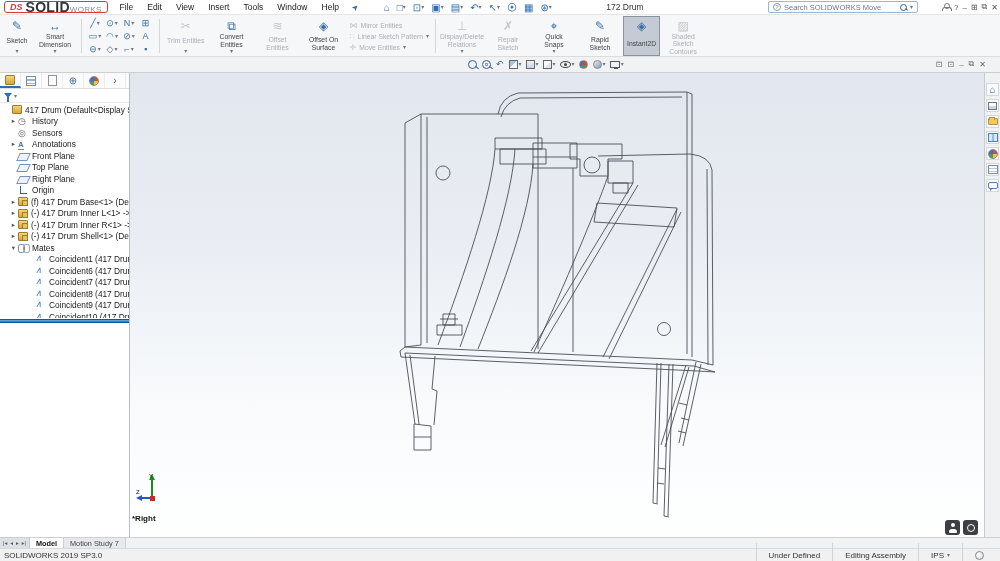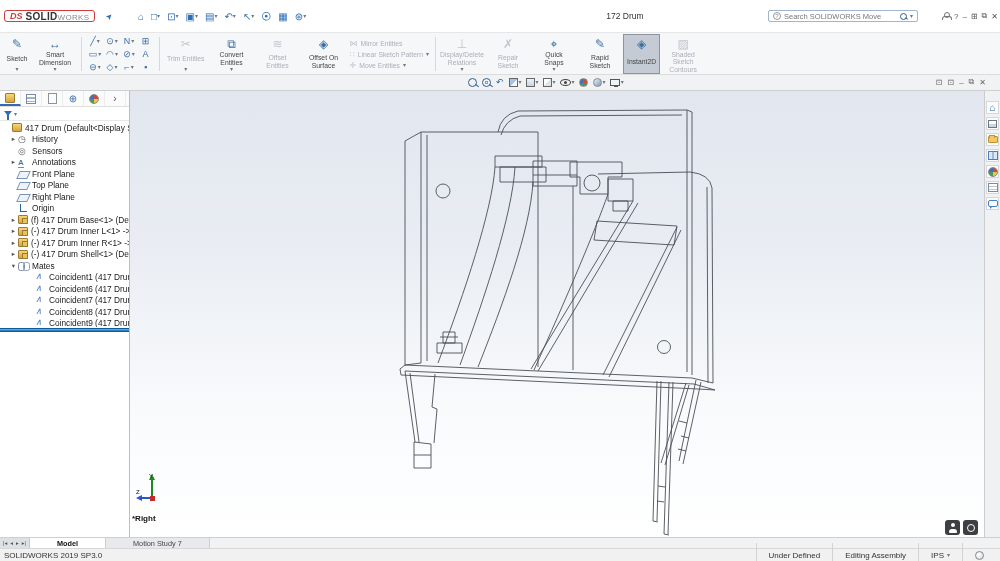--- a/index.html
+++ b/index.html
@@ -1,23 +1,23 @@
 <!DOCTYPE html>
 <html><head>
 <meta charset="utf-8">
 <style>
   *{box-sizing:border-box;margin:0;padding:0}
   html,body{width:1000px;height:561px;overflow:hidden}
   body{font-family:"Liberation Sans",sans-serif;font-size:9px;color:#222;background:#fff;display:flex;flex-direction:column}
   .caret{font-size:6px;color:#777;line-height:1}
   
-  .titlebar{height:33px;flex:none;display:flex;align-items:center;background:#fff;border-bottom:1px solid #e6e6e6;position:relative}
+  .titlebar{height:15px;flex:none;display:flex;align-items:center;background:#fff;border-bottom:1px solid #e6e6e6;position:relative}
   .logo{display:flex;align-items:center;gap:3px;border:1px solid #d23b3b;border-radius:3px;margin:1px 5px 1px 4px;padding:0 5px;height:12px}
   .logo .ds{color:#d23b3b;font-weight:bold;font-style:italic;font-size:9px}
-  .logo .solid{font-weight:bold;color:#333;font-size:10px;letter-spacing:.3px}
+  .logo .solid{font-weight:bold;color:#333;font-size:14px;letter-spacing:.3px}
   .logo .works{color:#8a8a8a;font-size:8px;letter-spacing:.3px}
   .menus{display:flex}
   .menus span{padding:0 7px;font-size:8.5px;color:#222;cursor:default}
   .pin{color:#2e6db4;font-size:8px;transform:rotate(-45deg);margin:0 6px}
   .qat{display:flex;align-items:center;gap:1px;margin-left:16px}
   .qi{display:flex;align-items:center;padding:0 3px;height:13px;color:#2e6db4;font-size:10px}
   .wtitle{position:absolute;left:500px;width:250px;text-align:center;font-size:8.5px;color:#333}
   .search{position:absolute;right:82px;display:flex;align-items:center;gap:3px;border:1px solid #9fb6cc;border-radius:2px;height:12px;padding:0 4px;width:150px;background:#fff}
   .search .q{color:#888;border:1px solid #999;border-radius:50%;width:8px;height:8px;font-size:6px;display:flex;align-items:center;justify-content:center}
   .search .ph{color:#777;font-size:7.5px;flex:1}
@@ -119,35 +119,45 @@
   [data-icon="design-library-icon"] .rico{width:10px;height:9px;border:1px solid #4a7fc1;background:repeating-linear-gradient(90deg,#dce8f6 0 2.5px,#9abce0 2.5px 5px)}
   [data-icon="appearances-icon"] .rico{width:10px;height:10px;border-radius:50%;background:conic-gradient(#d04a3a 0 25%,#e8c84a 25% 50%,#4a9a5a 50% 75%,#3f6fc0 75% 100%);border:.5px solid #888}
   [data-icon="custom-properties-icon"] .rico{width:10px;height:9px;border:1px solid #7a8aa0;background:repeating-linear-gradient(#fff 0 2px,#b8c8da 2px 3.2px)}
   [data-icon="forum-icon"] .rico{width:10px;height:7px;border:1.2px solid #4a7fc1;border-radius:2px;position:relative}
   [data-icon="forum-icon"] .rico::after{content:"";position:absolute;left:1px;bottom:-3px;border-left:3px solid #4a7fc1;border-bottom:3px solid transparent}
   .rico{display:inline-block;position:relative}
   
   .btabs{height:11px;flex:none;display:flex;align-items:stretch;background:#f1f2f4;border-top:1px solid #cfcfcf;font-size:7.3px}
   .bnav{display:flex;align-items:center;background:#dde1e6;border-right:1px solid #c5c9ce;padding:0 2px;gap:1px}
   .bnav span{font-size:5.5px;color:#555;padding:0 1px}
-  .btab{display:flex;align-items:center;padding:0 27px;border-right:1px solid #cfcfcf;background:#e7e9ec;color:#444}
+  .btab{display:flex;align-items:center;padding:0 6px;border-right:1px solid #cfcfcf;background:#e7e9ec;color:#444}
   .btab.active{background:#fff;font-weight:bold;color:#111}
   .statusbar{height:13px;flex:none;display:flex;align-items:center;background:#f1f1f1;border-top:1px solid #d8d8d8;font-size:8px;color:#333;padding:0 4px}
   .sspread{flex:1}
   .sitem{padding:0 12px;border-left:1px solid #d2d2d2;height:24px;display:flex;align-items:center;gap:3px}
   .sgear{width:9px;height:9px;border-radius:50%;border:1px solid #888;background:radial-gradient(circle at 35% 35%,#fff,#cfd6dd)}
 </style>
 </head>
 <body>
 
 <div class="titlebar">
   <div class="logo">
     <span class="ds">DS</span>
     <span><span class="solid">SOLID</span><span class="works">WORKS</span></span>
   </div>
+  <div class="menus">
+
+  <span>File</span>
+      <span>Edit</span>
+      <span>View</span>
+      <span>Insert</span>
+      <span>Tools</span>
+      <span>Window</span>
+      <span>Help</span>
+    </div>
   <span class="pin">➤</span>
   <div class="qat">
 
   <span class="qi" data-icon="home-button">
         <span>⌂</span>
         <span class="caret"></span>
       </span>
       <span class="qi" data-icon="new-document-button">
         <span>□</span>
         <span class="caret">▾</span>

